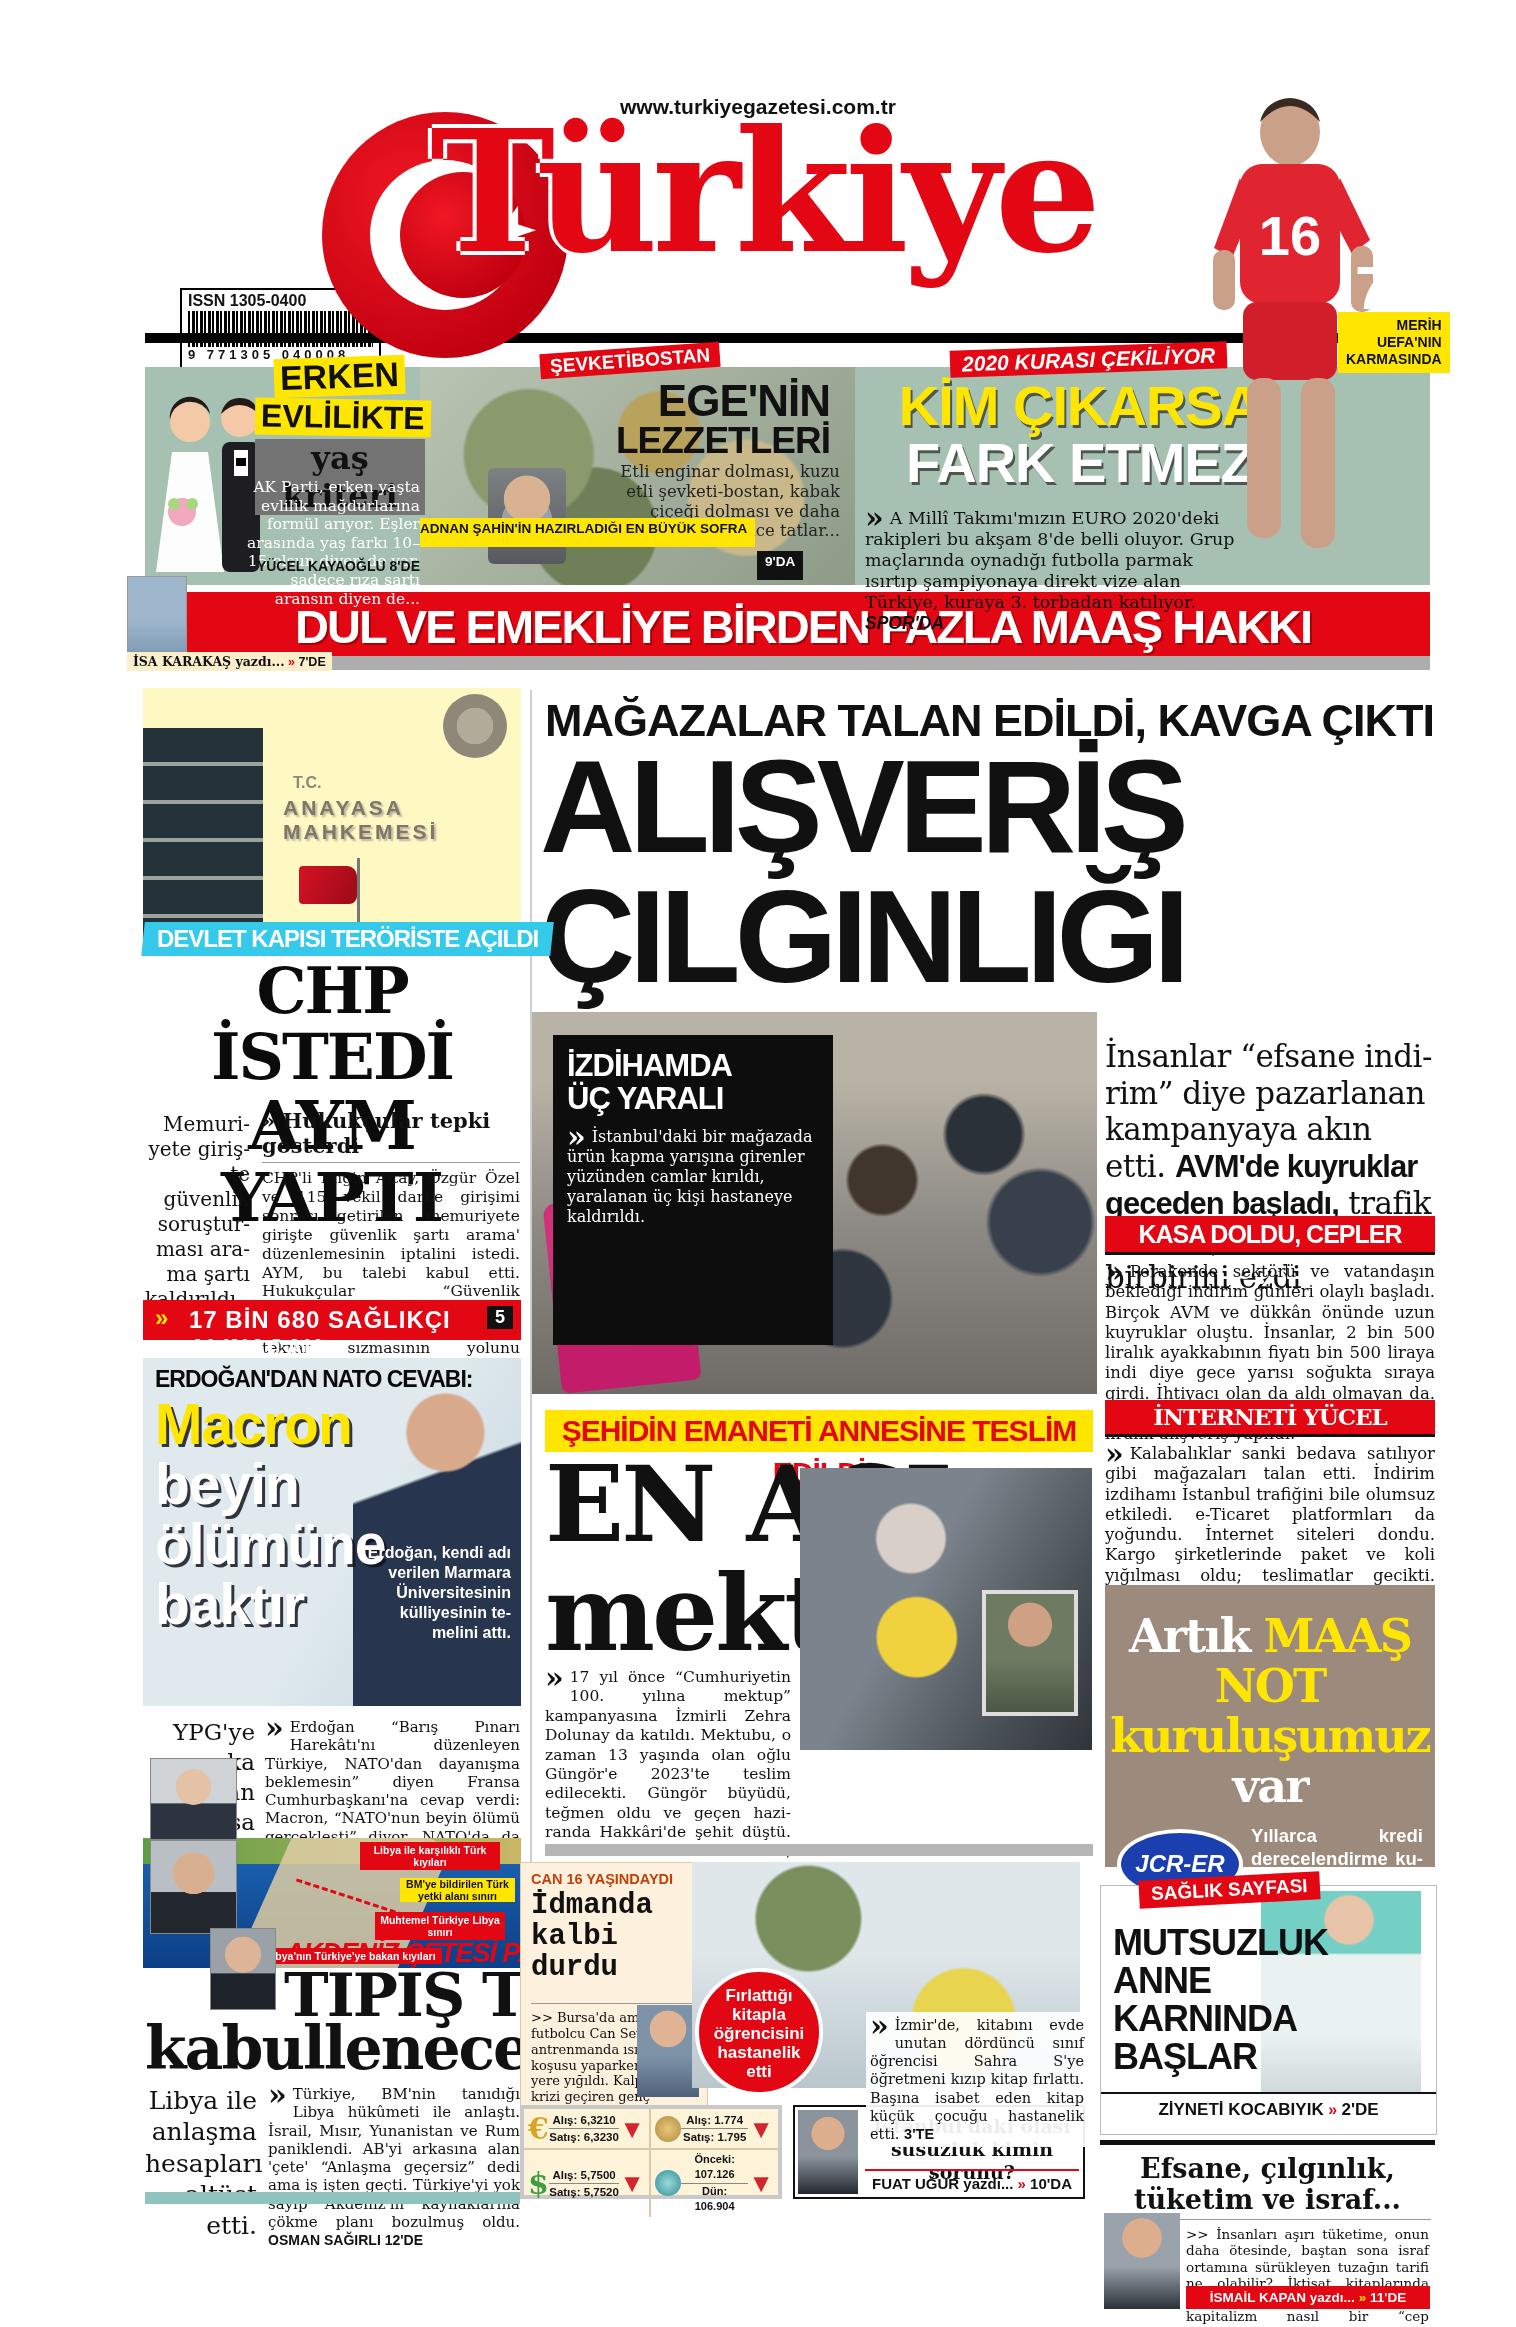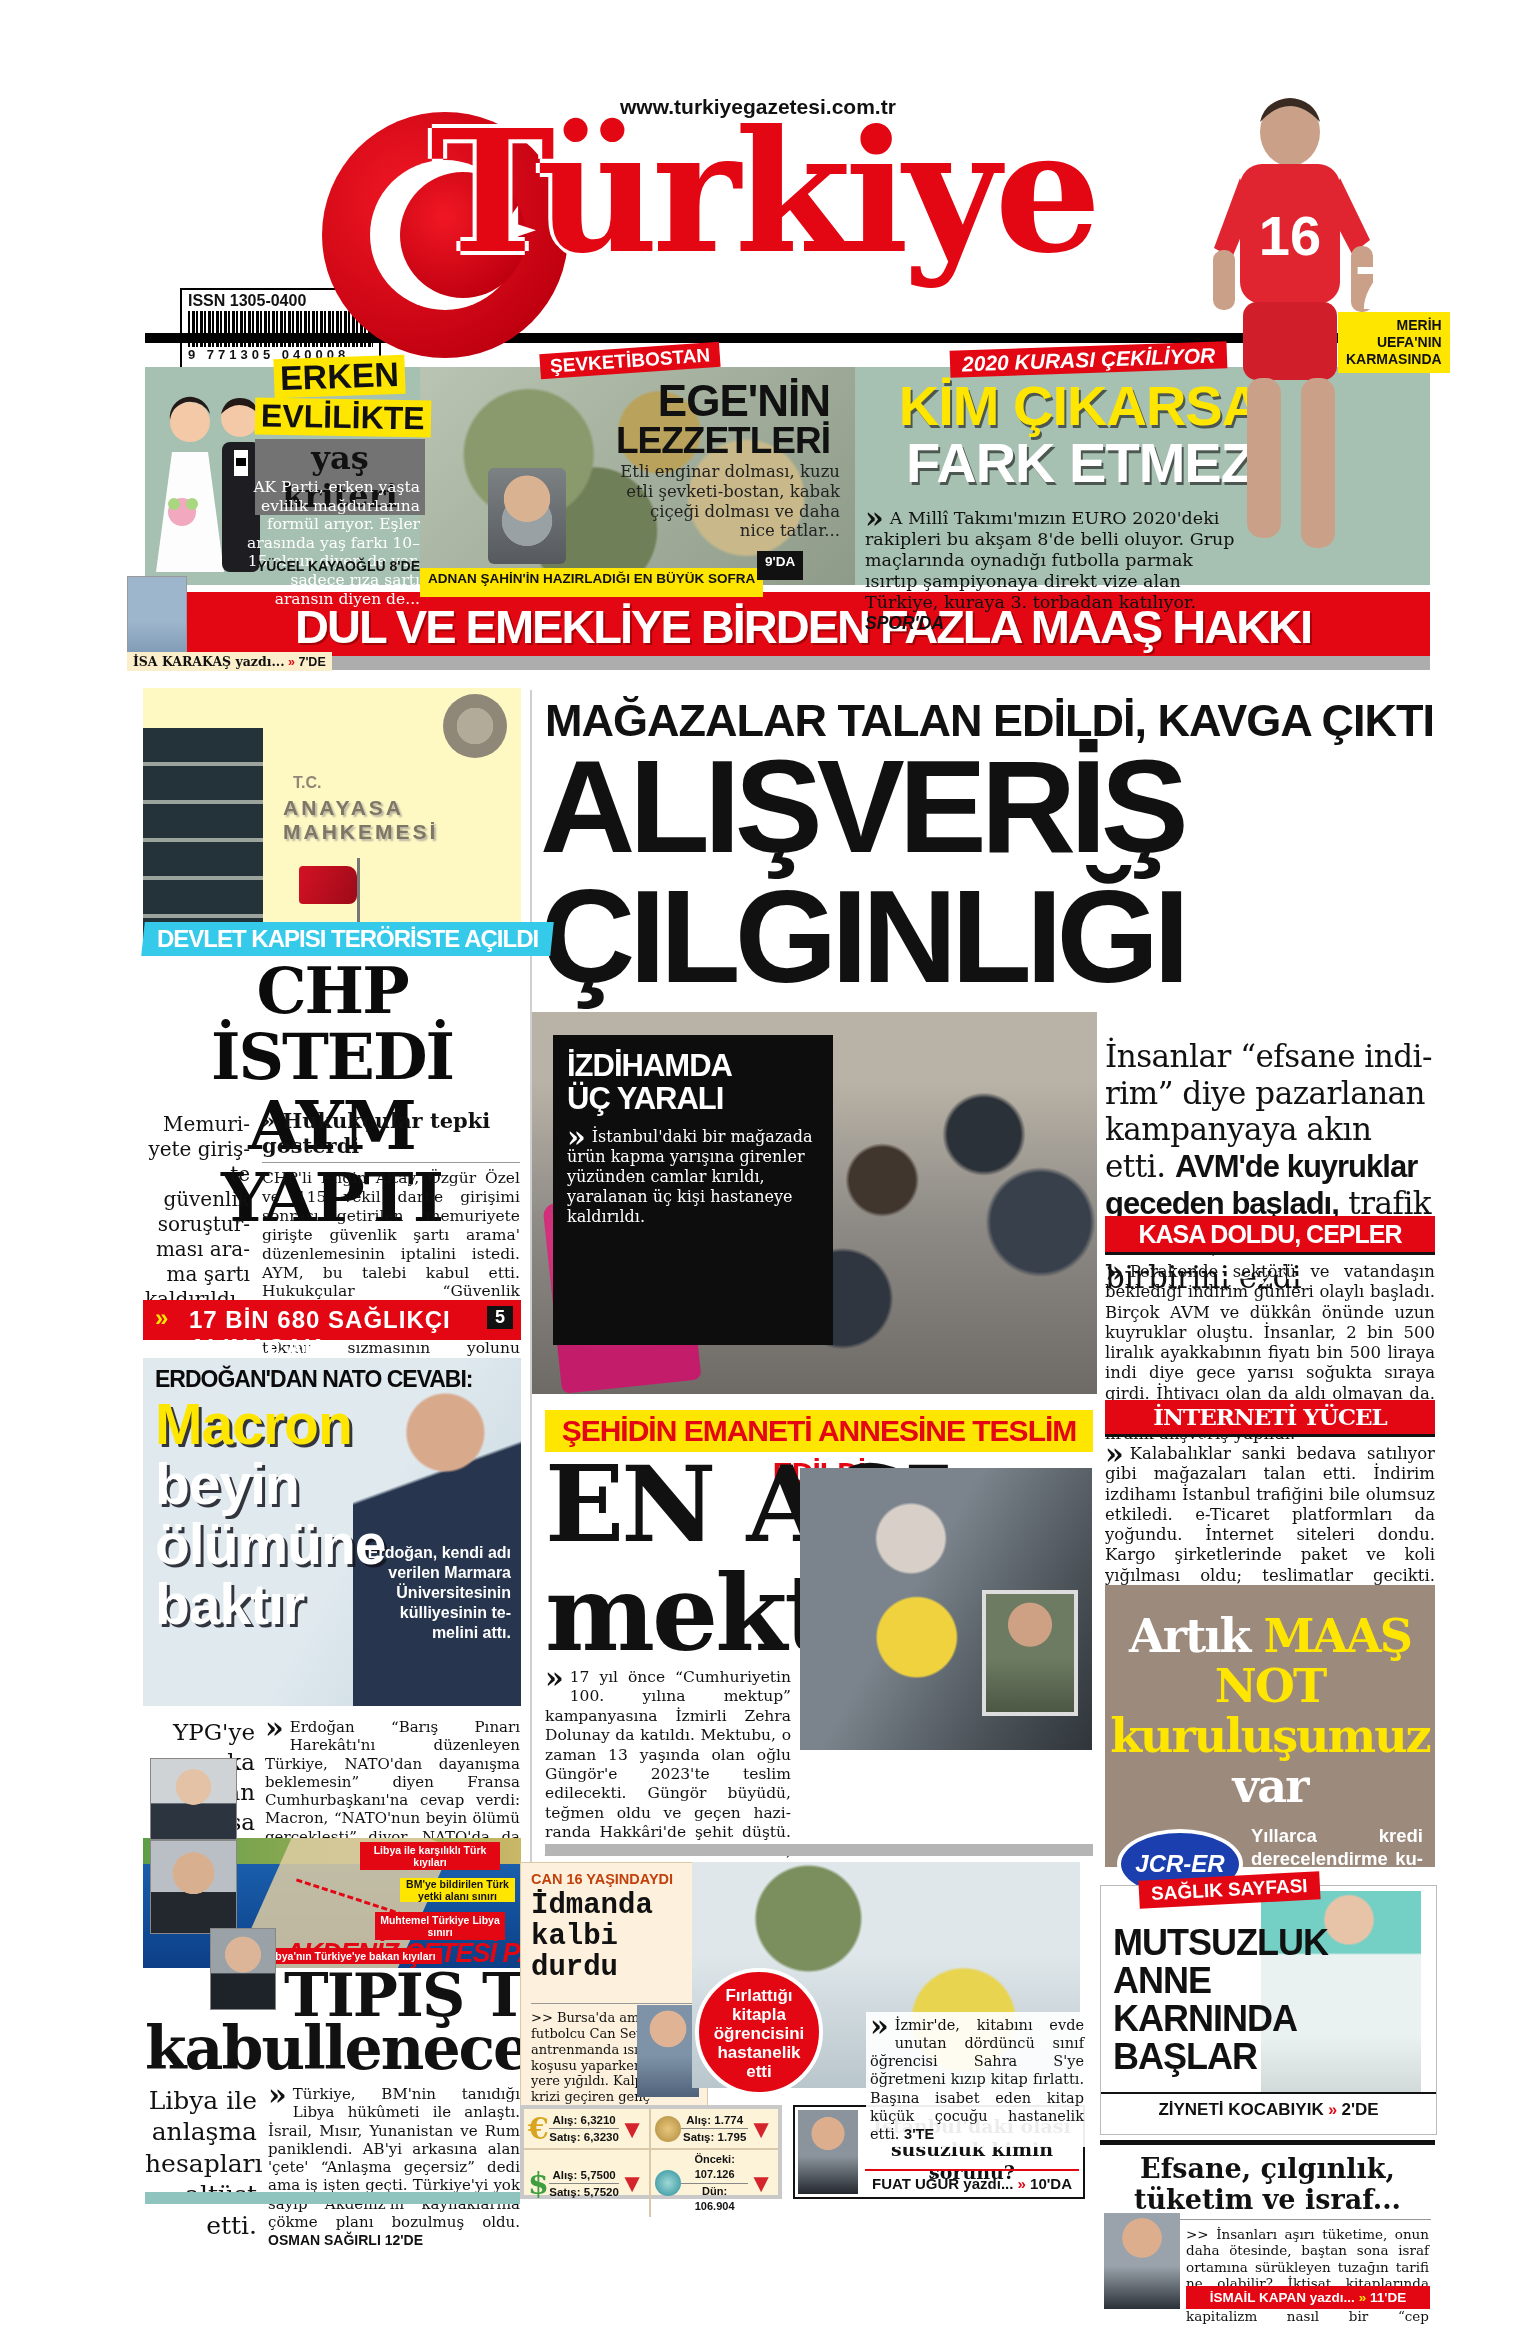--- a/index.html
+++ b/index.html
@@ -89,21 +89,21 @@
       linear-gradient(135deg,#b9c4b2,#8e9b88);"></div>
   <div class="abs" style="left:540px;top:350px;z-index:2;transform:rotate(-4deg);">
     <span class="redlabel" style="font-size:19px;padding:2px 10px;">ŞEVKETİBOSTAN</span>
   </div>
   <div class="abs cond" style="left:500px;top:380px;z-index:2;width:330px;text-align:right;color:#111;font-weight:bold;">
     <div style="font-size:44px;line-height:42px;">EGE'NİN</div>
     <div style="font-size:37px;line-height:38px;">LEZZETLERİ</div>
   </div>
   <div class="abs serif" style="left:610px;top:462px;z-index:2;width:230px;font-size:16.5px;line-height:1.2;text-align:right;color:#222;">Etli enginar dolması, kuzu etli şevketi-bostan, kabak çiçeği dolması ve daha nice tatlar...</div>
   <div class="abs" style="left:488px;top:468px;z-index:2;width:78px;height:96px;border-radius:6px;background:radial-gradient(circle at 50% 32%,#d9b292 0 30%,transparent 31%),radial-gradient(circle at 50% 55%,#9aa1a4 0 38%,transparent 39%),linear-gradient(#7c8184,#565a5e);"></div>
-  <div class="abs" style="left:420px;top:568px;z-index:3;height:26px;background:#ffe600;padding:3px 8px 0 8px;font-weight:bold;font-size:13.5px;">ADNAN ŞAHİN'İN HAZIRLADIĞI EN BÜYÜK SOFRA</div>
+  <div class="abs" style="left:420px;top:518px;z-index:3;height:26px;background:#ffe600;padding:3px 8px 0 0;font-weight:bold;font-size:13.5px;">ADNAN ŞAHİN'İN HAZIRLADIĞI EN BÜYÜK SOFRA</div>
   <div class="abs" style="left:757px;top:551px;z-index:3;height:26px;background:#111;color:#fff;padding:3px 8px 0 8px;font-weight:bold;font-size:13.5px;">9'DA</div>
 
   <div class="abs" style="left:950px;top:348px;z-index:2;transform:rotate(-2deg);">
     <span class="redlabel" style="font-size:21px;padding:2px 12px;font-style:italic;">2020 KURASI ÇEKİLİYOR</span>
   </div>
   <div class="abs cond" style="left:860px;top:378px;z-index:2;width:440px;text-align:center;font-weight:bold;">
     <div style="font-size:56px;line-height:56px;color:#ffe600;text-shadow:2px 3px 0 rgba(0,0,0,.55);">KİM ÇIKARSA</div>
     <div style="font-size:56px;line-height:58px;color:#fff;text-shadow:2px 3px 0 rgba(0,0,0,.55);">FARK ETMEZ</div>
   </div>
   <div class="abs serif" style="left:865px;top:508px;z-index:2;width:375px;font-size:17.5px;line-height:1.2;">

